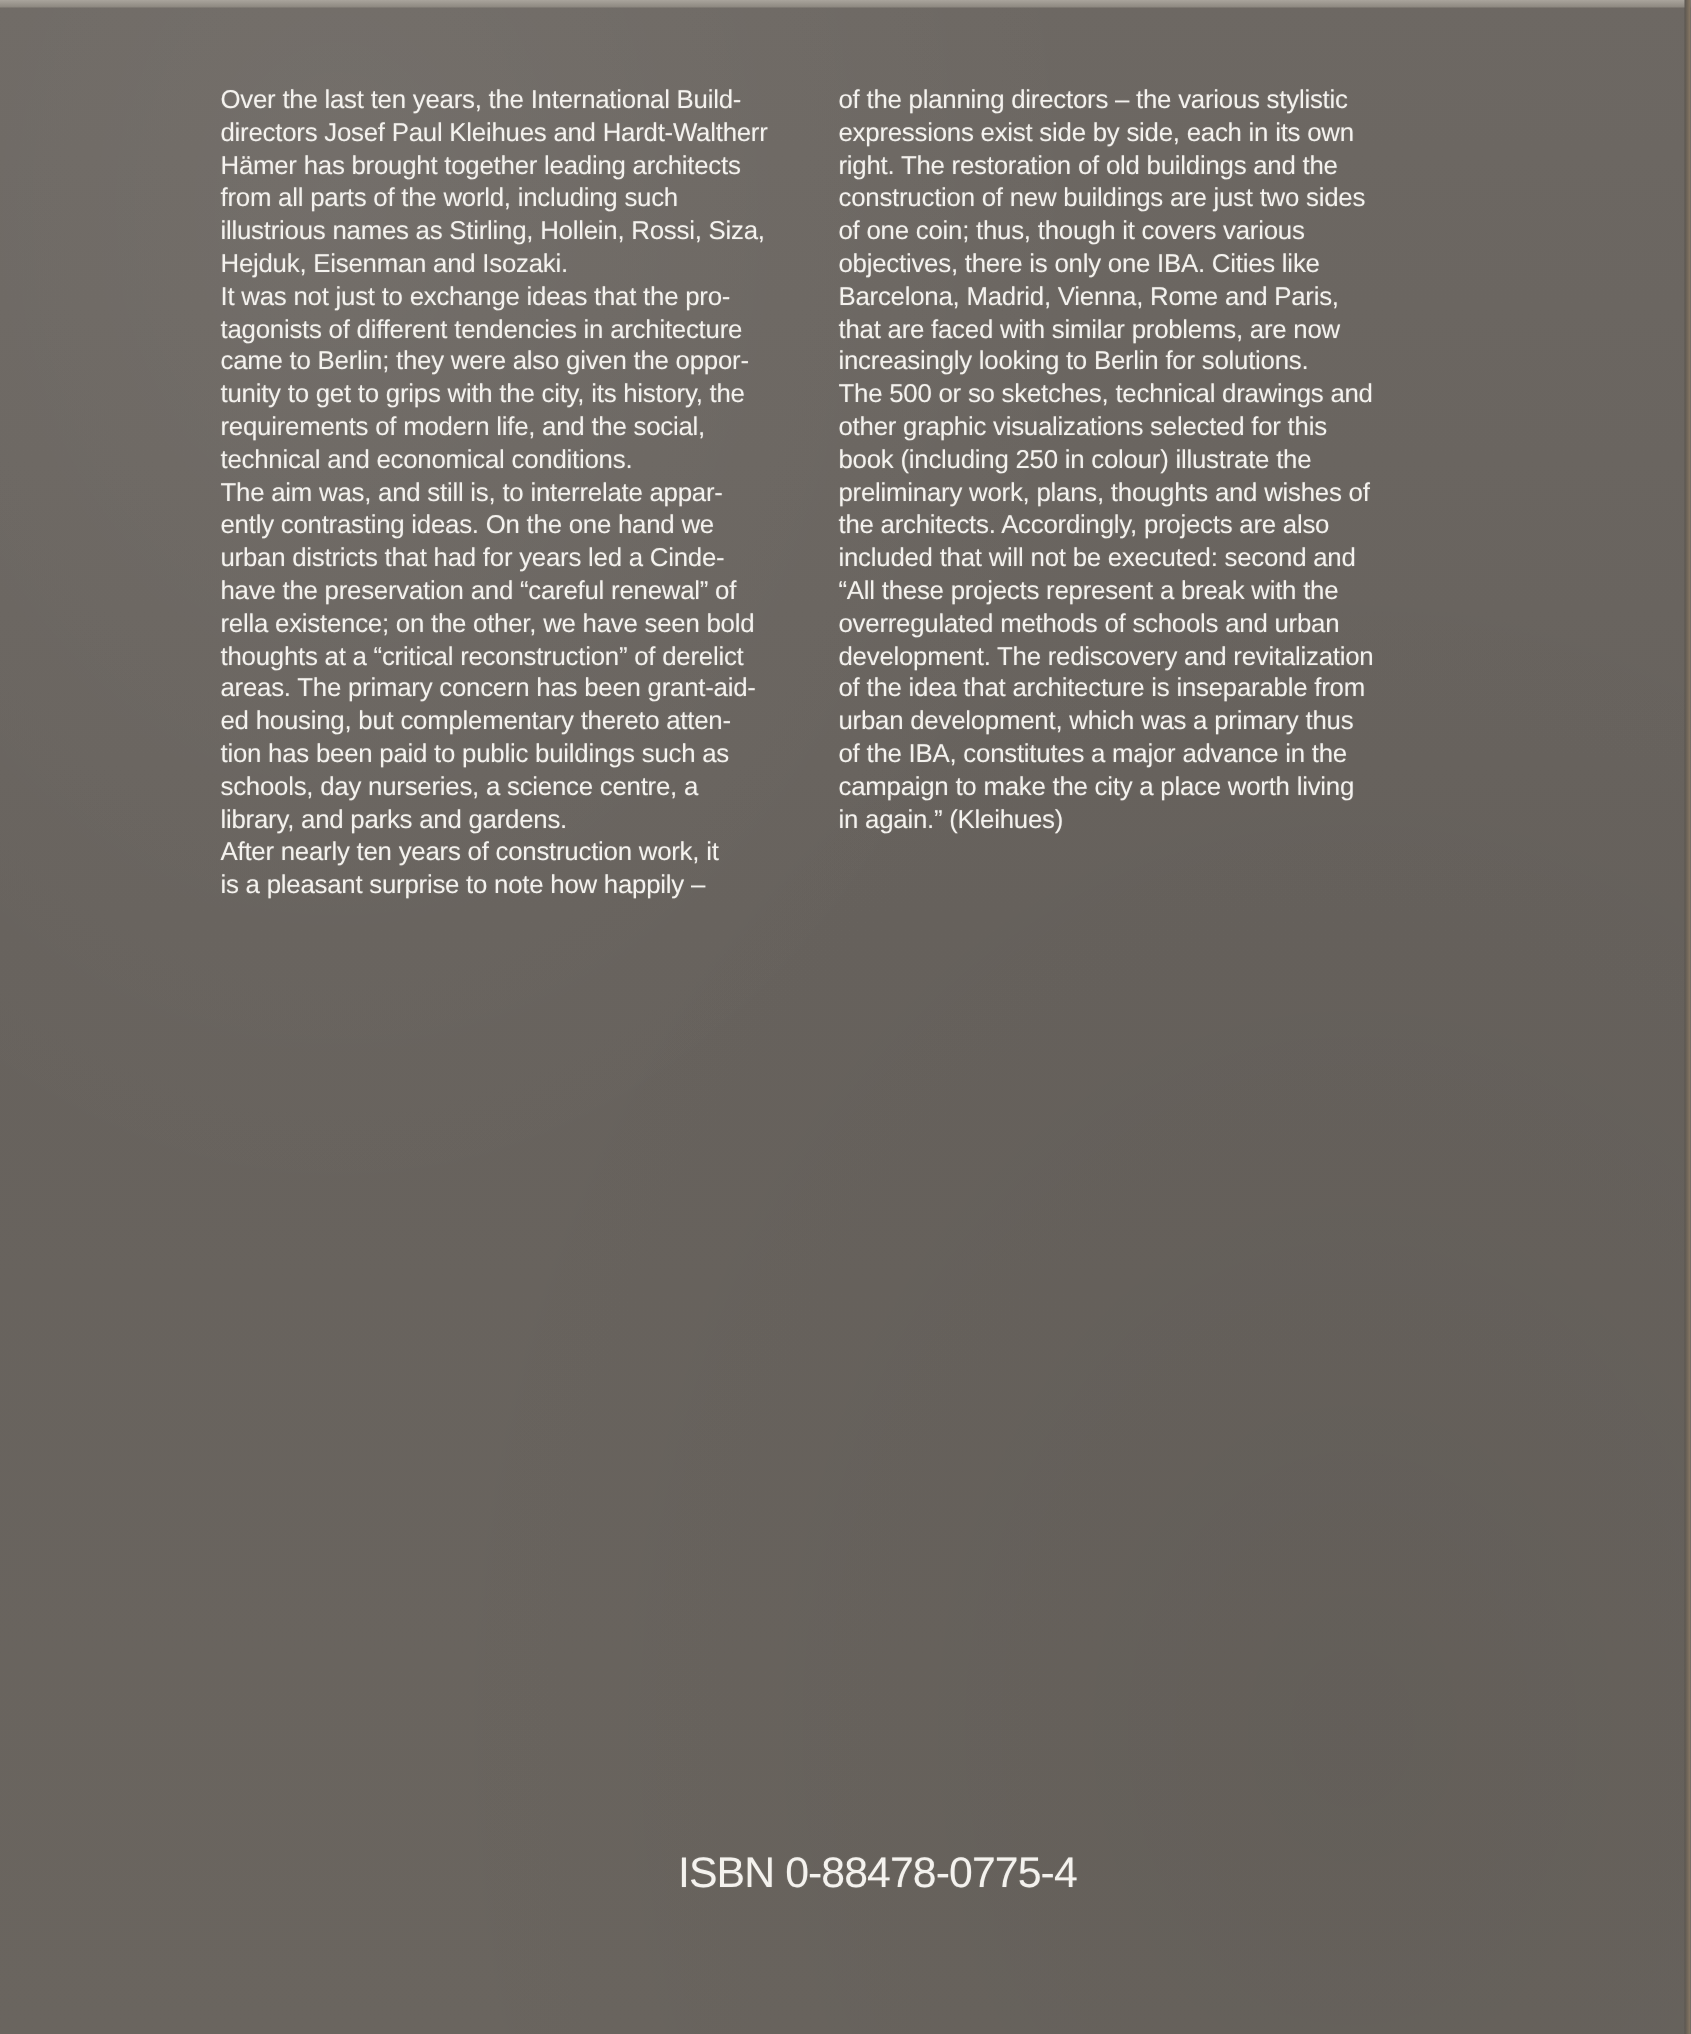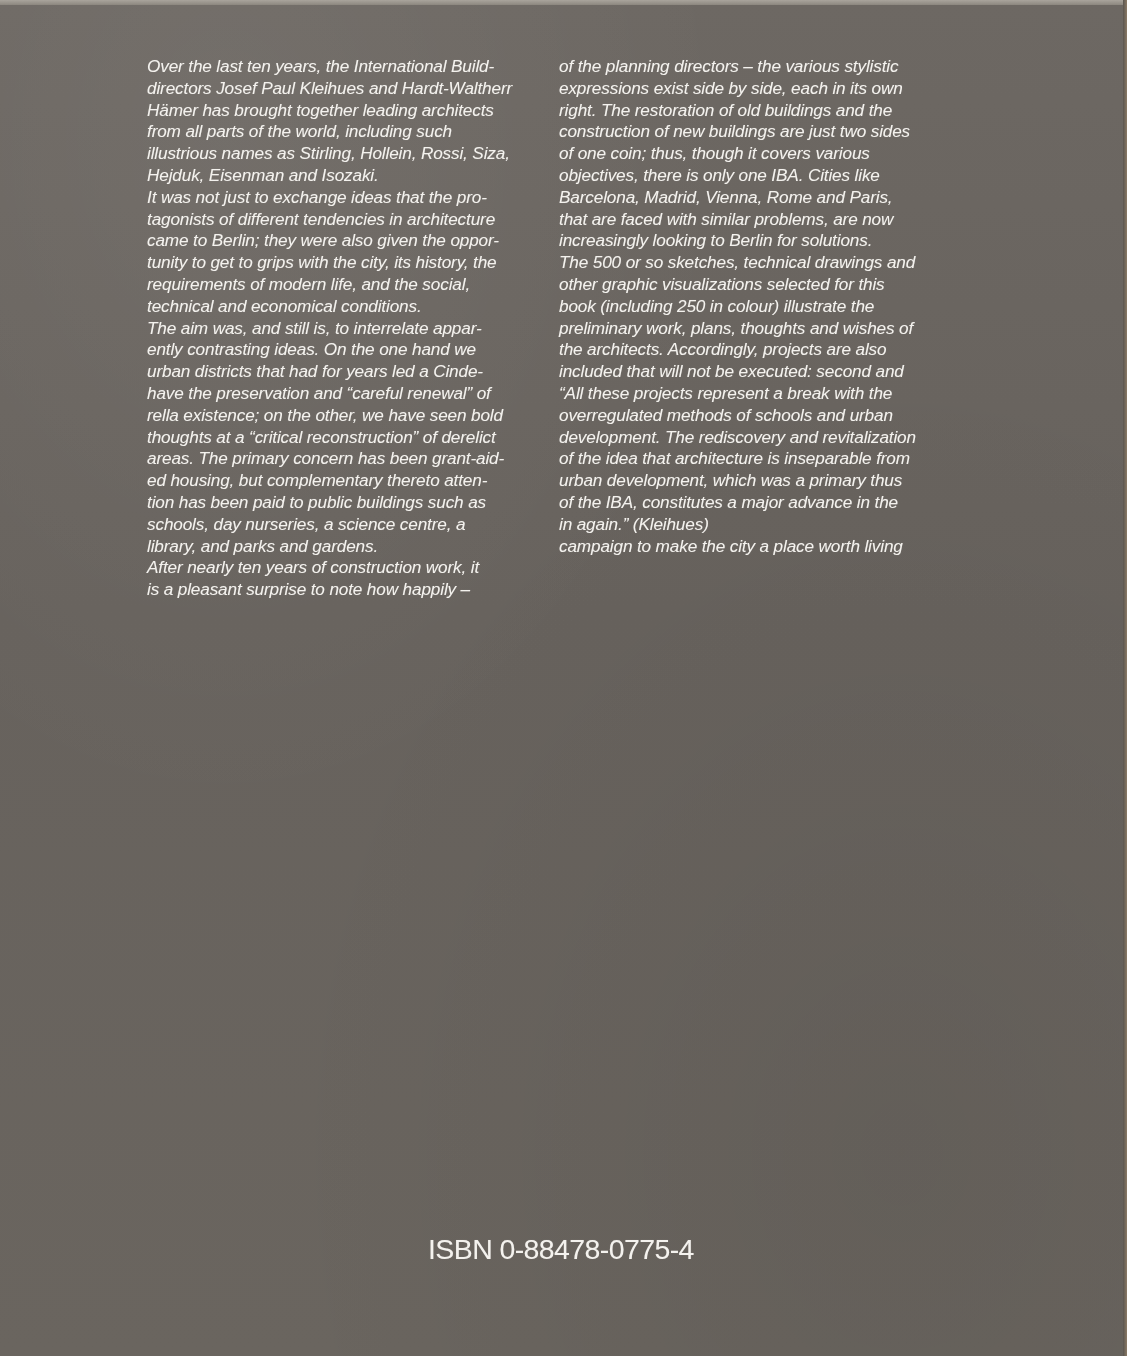--- a/index.html
+++ b/index.html
@@ -34,37 +34,36 @@
     }
     .column {
       position: absolute;
       top: 56px;
       color: #f4f2ee;
       font-family: "Liberation Sans", "DejaVu Sans", sans-serif;
       font-size: 17.2px;
       line-height: 21.8px;
       letter-spacing: -0.15px;
       text-shadow: 0 0 1px rgba(255,255,255,0.25);
-      font-style: italic;
     }
     .column-left {
       left: 147px;
       width: 400px;
     }
     .column-right {
       left: 559px;
       width: 410px;
     }
     .line {
       display: block;
       white-space: nowrap;
     }
     .isbn {
       position: absolute;
-      left: 428px;
+      left: 452px;
       top: 1232px;
       color: #f4f2ee;
       font-family: "Liberation Sans", "DejaVu Sans", sans-serif;
       font-size: 28.5px;
       letter-spacing: -0.6px;
       line-height: 34px;
       text-shadow: 0 0 1px rgba(255,255,255,0.25);
     }
   </style>
 </head>
@@ -117,18 +116,18 @@
     <span class="line">book (including 250 in colour) illustrate the</span>
     <span class="line">preliminary work, plans, thoughts and wishes of</span>
     <span class="line">the architects. Accordingly, projects are also</span>
     <span class="line">included that will not be executed: second and</span>
     <span class="line">“All these projects represent a break with the</span>
     <span class="line">overregulated methods of schools and urban</span>
     <span class="line">development. The rediscovery and revitalization</span>
     <span class="line">of the idea that architecture is inseparable from</span>
     <span class="line">urban development, which was a primary thus</span>
     <span class="line">of the IBA, constitutes a major advance in the</span>
+    <span class="line">campaign to make the city a place worth living</span>
     <span class="line">in again.” (Kleihues)</span>
-    <span class="line">campaign to make the city a place worth living</span>
   </div>
 
   <div class="isbn">ISBN 0-88478-0775-4</div>
 </div>
 
 </body></html>

